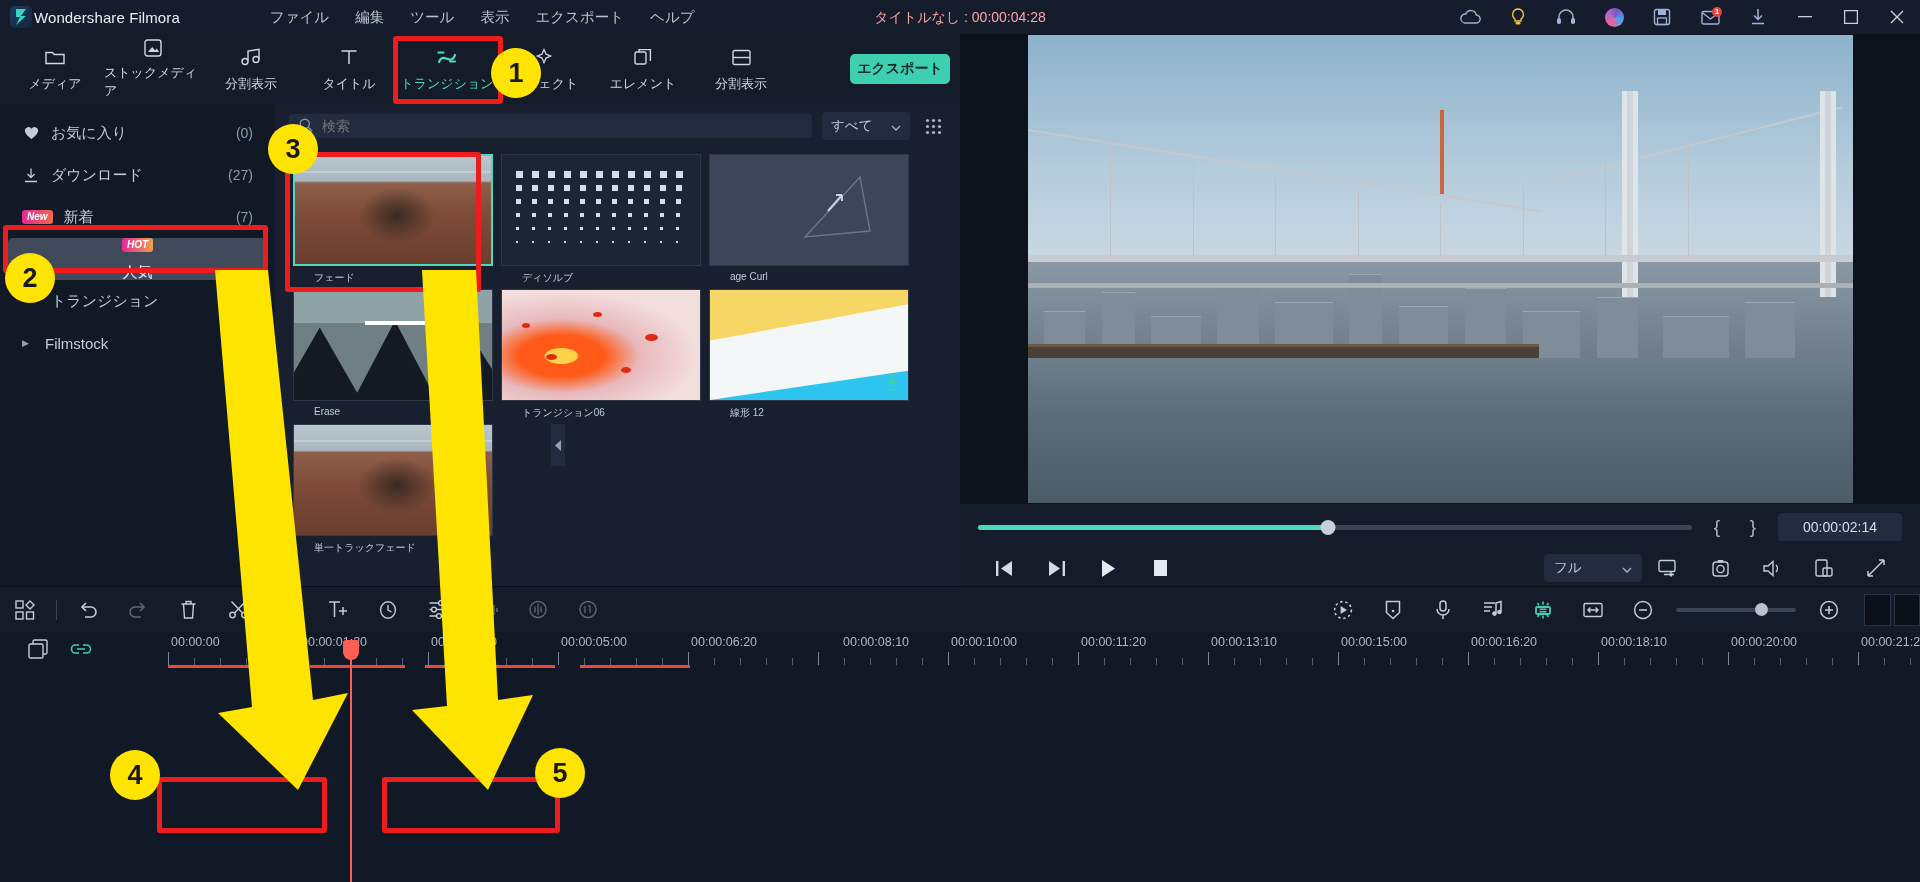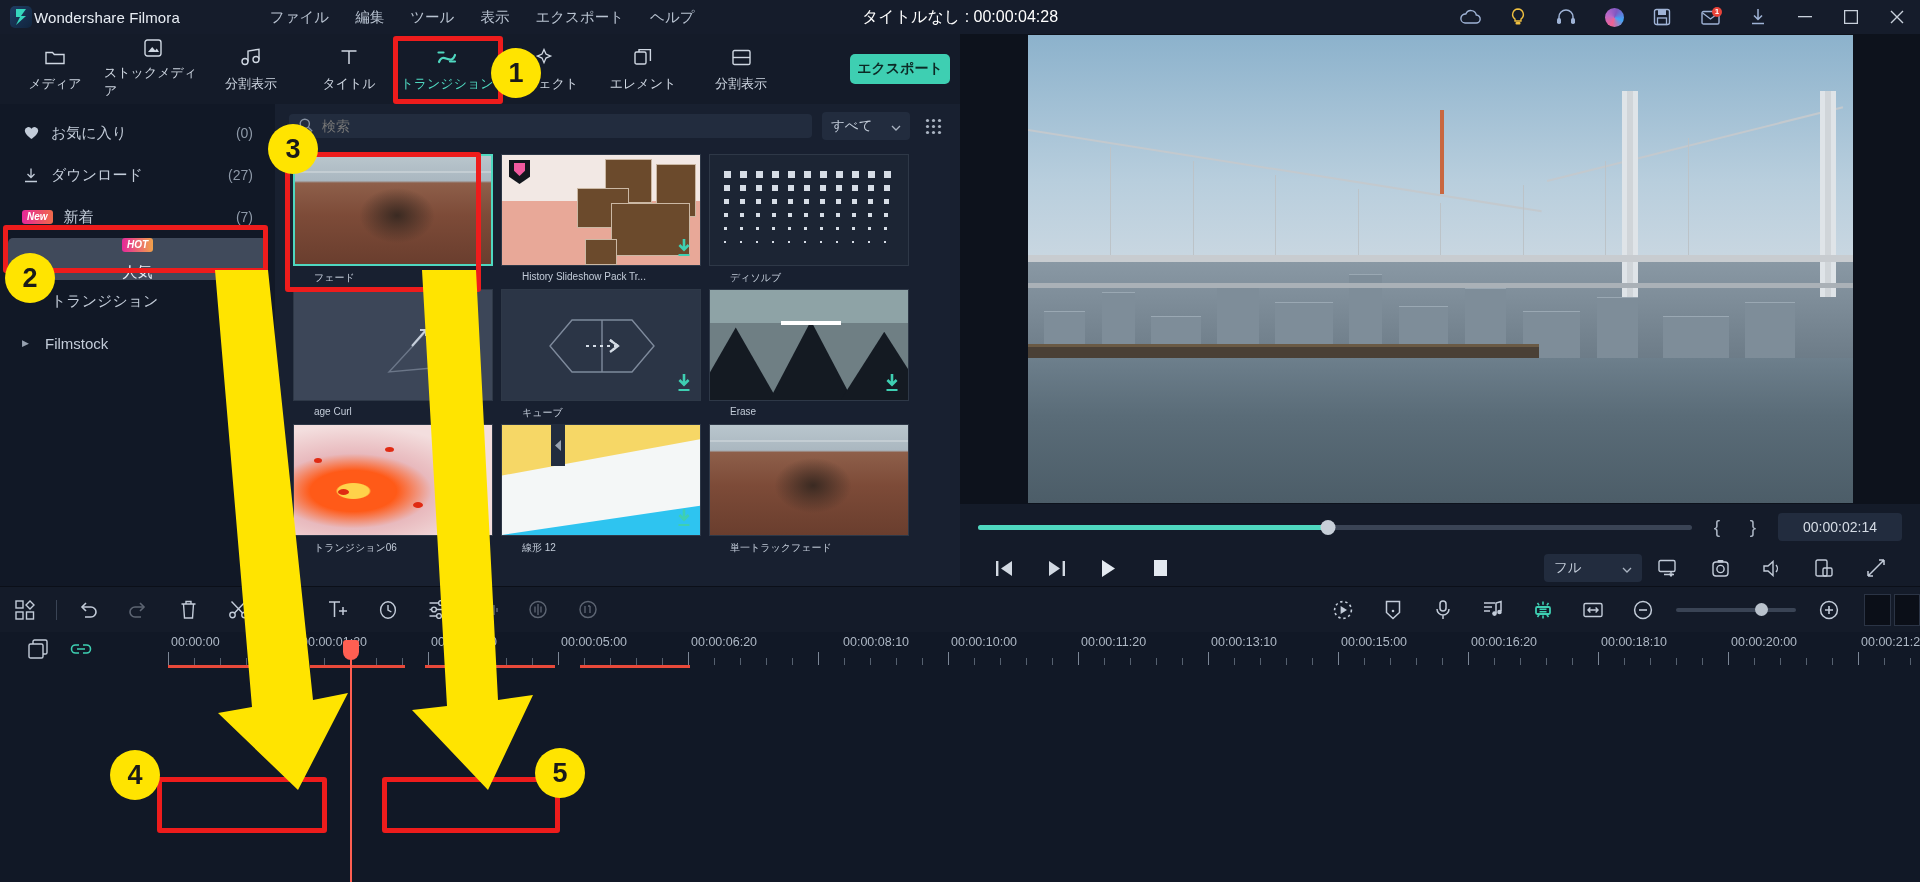--- a/index.html
+++ b/index.html
@@ -22,21 +22,21 @@
     width:22px;height:22px;border-radius:5px;
     background:linear-gradient(135deg,#1f3d63,#10243d);
     display:flex;align-items:center;justify-content:center;
   }
   .logo-box svg{ display:block; }
   #app-title{ font-size:15px; color:#e8edf4; letter-spacing:.1px;}
   #menu{ display:flex; align-items:center; gap:26px; margin-left:90px; }
   #menu .mi{ font-size:14.5px; color:#b9c3d1; cursor:default; white-space:nowrap;}
   #doc-title{
     position:absolute; left:0; right:0; top:0; height:34px; line-height:34px;
-    text-align:center; font-size:16px; color:#ffffff; pointer-events:none;
+    text-align:center; font-size:14px; color:#fca5a5; pointer-events:none;
   }
   #tb-right{ position:absolute; right:0; top:0; height:34px; display:flex; align-items:center; gap:0; }
   .tb-icon{ width:48px;height:34px;display:flex;align-items:center;justify-content:center;position:relative;}
   .tb-icon svg{display:block;}
   .win-btn{ width:46px;height:34px;display:flex;align-items:center;justify-content:center;}
   .badge-dot{
     position:absolute; top:7px; right:12px; background:#e8443a; color:#fff;
     font-size:8px; line-height:10px; min-width:10px; height:10px; border-radius:5px;
     padding:0 2px; text-align:center; font-weight:bold;
   }
@@ -507,41 +507,20 @@
 
   <div id="grid">
 
     <div class="cell selected">
       <div class="thumb">
         <div class="art-skate">
             <span class="bar"></span>
           </div>
       </div>
       <div class="cap">フェード</div>
-    </div>
-    <div class="cell">
-      <div class="thumb">
-        <div class="art-hist">
-          <span class="pic" style="left:52%;top:4%;width:24%;height:40%"></span>
-          <span class="pic" style="left:78%;top:8%;width:20%;height:48%"></span>
-          <span class="pic" style="left:38%;top:30%;width:26%;height:36%"></span>
-          <span class="pic" style="left:55%;top:44%;width:40%;height:48%"></span>
-          <span class="pic" style="left:42%;top:76%;width:16%;height:24%"></span>
-          <span class="pin">
-              <i></i>
-            </span>
-        </div>
-        <span class="dl">
-          <svg width="18" height="20" viewBox="0 0 18 20">
-              <path d="M9 1v10M4.4 7l4.6 4.6L13.6 7" fill="none" stroke="#3ecfb2" stroke-width="2.6"></path>
-              <path d="M3.5 17h11" stroke="#3ecfb2" stroke-width="2"></path>
-            </svg>
-        </span>
-      </div>
-      <div class="cap">History Slideshow Pack Tr...</div>
     </div>
     <div class="cell">
       <div class="thumb">
         <div class="art-dots" id="dots-art">
             <i style="left: 14px; top: 16px; width: 7px; height: 7px;"></i>
             <i style="left: 30px; top: 16px; width: 7px; height: 7px;"></i>
             <i style="left: 46px; top: 16px; width: 7px; height: 7px;"></i>
             <i style="left: 62px; top: 16px; width: 7px; height: 7px;"></i>
             <i style="left: 78px; top: 16px; width: 7px; height: 7px;"></i>
             <i style="left: 94px; top: 16px; width: 7px; height: 7px;"></i>
@@ -613,39 +592,20 @@
     <div class="cell">
       <div class="thumb">
         <div class="art-curl">
           <svg width="200" height="112" viewBox="0 0 200 112" style="position:absolute;inset:0">
             <path d="M95 82 L150 22 L160 76 Z" fill="none" stroke="#6b7688" stroke-width="1.4"></path>
             <path d="M118 56 L132 40 M132 40 L126 40 M132 40 L132 46" stroke="#c6cfdb" stroke-width="2" fill="none"></path>
           </svg>
         </div>
       </div>
       <div class="cap">age Curl</div>
-    </div>
-    <div class="cell">
-      <div class="thumb">
-        <div class="art-cube">
-          <svg width="200" height="112" viewBox="0 0 200 112" style="position:absolute;inset:0">
-            <path d="M70 30 L130 30 L152 56 L130 82 L70 82 L48 56 Z" fill="none" stroke="#7e8a9c" stroke-width="1.4"></path>
-            <path d="M100 30 V82" stroke="#7e8a9c" stroke-width="1.4"></path>
-            <path d="M84 56 h30 M108 50 l8 6 l-8 6" fill="none" stroke="#d4dce6" stroke-width="2.2" stroke-dasharray="3 4"></path>
-            <path d="M108 50 l8 6 l-8 6" fill="none" stroke="#d4dce6" stroke-width="2.2" stroke-dasharray="0"></path>
-          </svg>
-        </div>
-        <span class="dl">
-          <svg width="18" height="20" viewBox="0 0 18 20">
-              <path d="M9 1v10M4.4 7l4.6 4.6L13.6 7" fill="none" stroke="#3ecfb2" stroke-width="2.6"></path>
-              <path d="M3.5 17h11" stroke="#3ecfb2" stroke-width="2"></path>
-            </svg>
-        </span>
-      </div>
-      <div class="cap">キューブ</div>
     </div>
     <div class="cell">
       <div class="thumb">
         <div class="art-erase">
           <span class="m" style="left:-8%;width:42%;height:66%"></span>
           <span class="m" style="left:30%;width:42%;height:72%"></span>
           <span class="m" style="left:66%;width:44%;height:62%"></span>
           <span style="position:absolute;left:36%;top:28%;width:30%;height:4px;background:#fff"></span>
         </div>
         <span class="dl">

